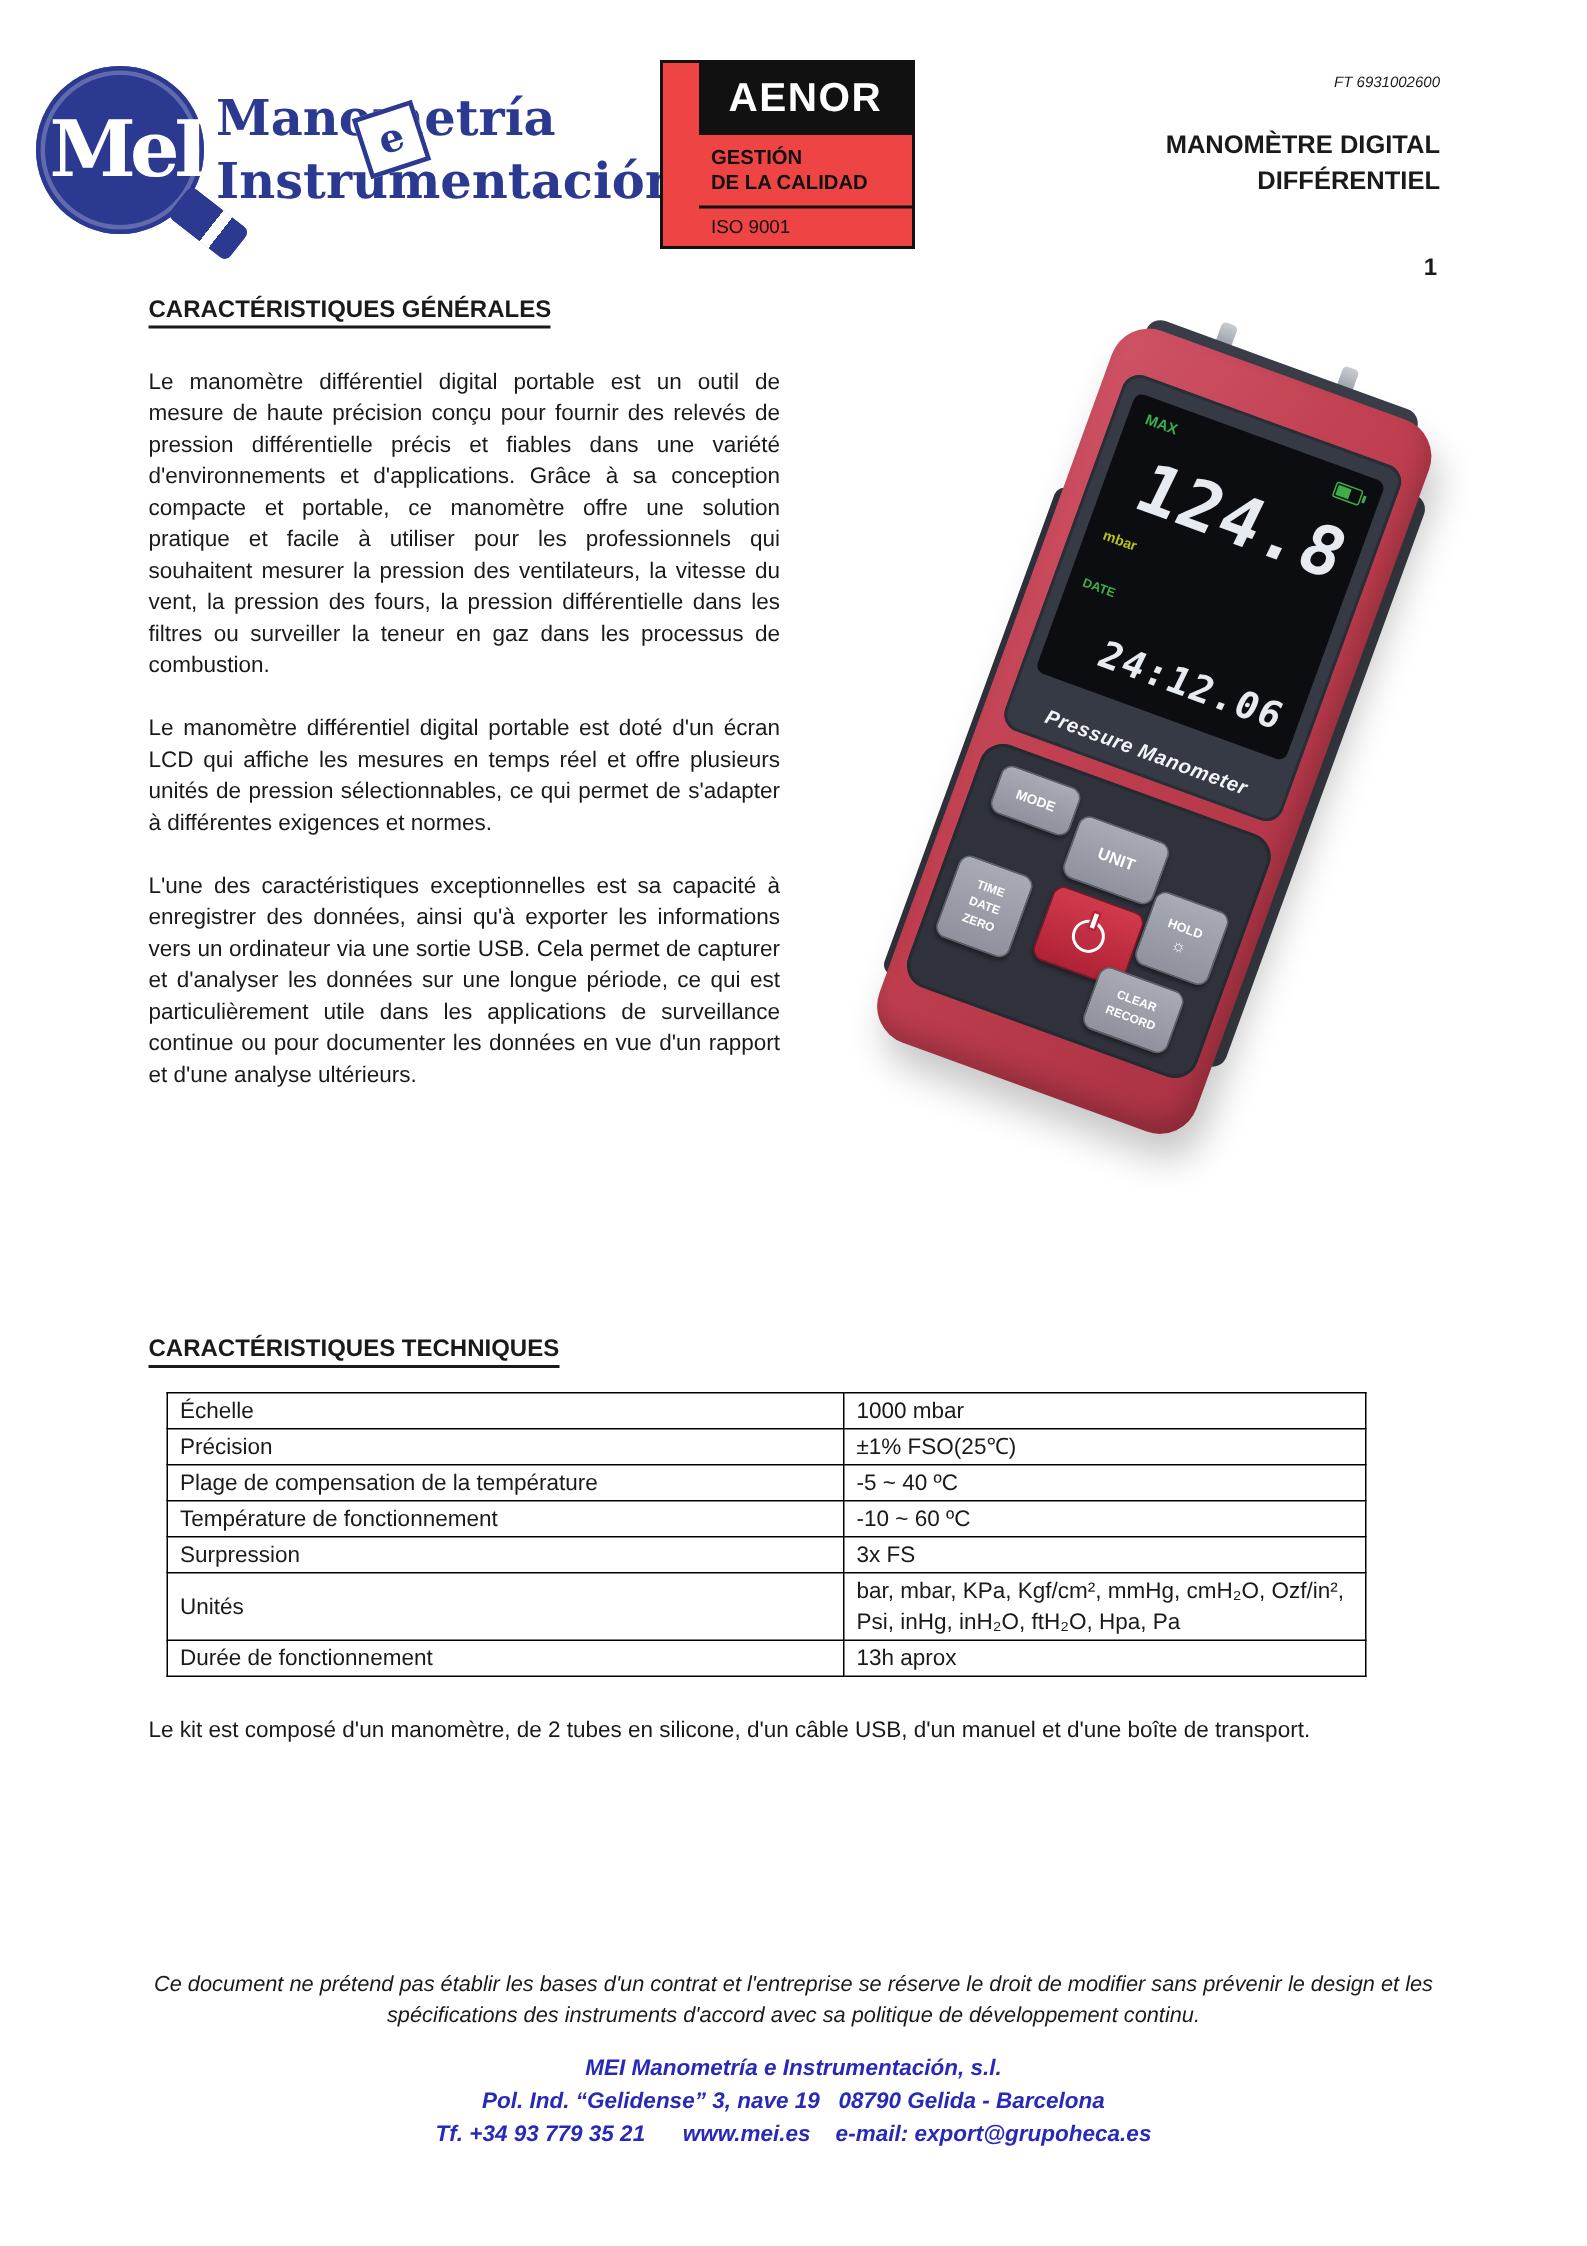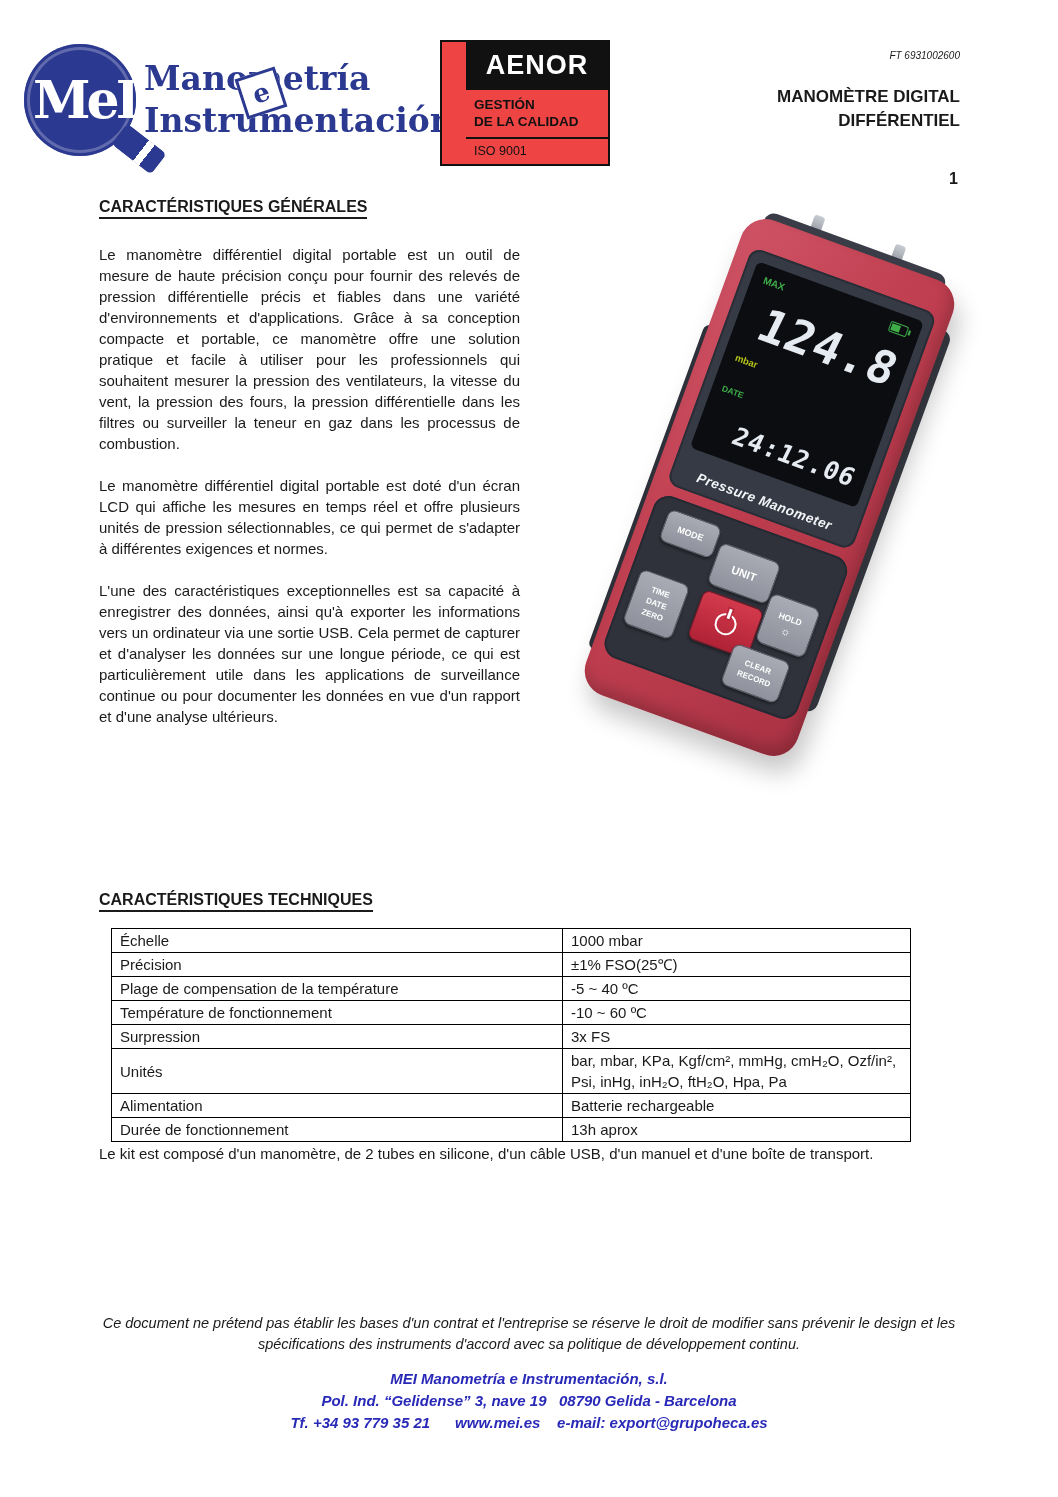--- a/index.html
+++ b/index.html
@@ -211,24 +211,20 @@
       </tr>
       <tr>
         <td class="lbl">Surpression</td>
         <td>3x FS</td>
       </tr>
       <tr>
         <td class="lbl">Unités</td>
         <td>bar, mbar, KPa, Kgf/cm², mmHg, cmH₂O, Ozf/in², Psi, inHg, inH₂O, ftH₂O, Hpa, Pa</td>
       </tr>
       <tr>
-        <td class="lbl">Alimentation</td>
-        <td>Batterie rechargeable</td>
-      </tr>
-      <tr>
         <td class="lbl">Durée de fonctionnement</td>
         <td>13h aprox</td>
       </tr>
     </tbody>
   </table>
 
   <div class="kit">Le kit est composé d'un manomètre, de 2 tubes en silicone, d'un câble USB, d'un manuel et d'une boîte de transport.</div>
 
   <div class="disclaimer">Ce document ne prétend pas établir les bases d'un contrat et l'entreprise se réserve le droit de modifier sans prévenir le design et les spécifications des instruments d'accord avec sa politique de développement continu.</div>
   <div class="footer">

